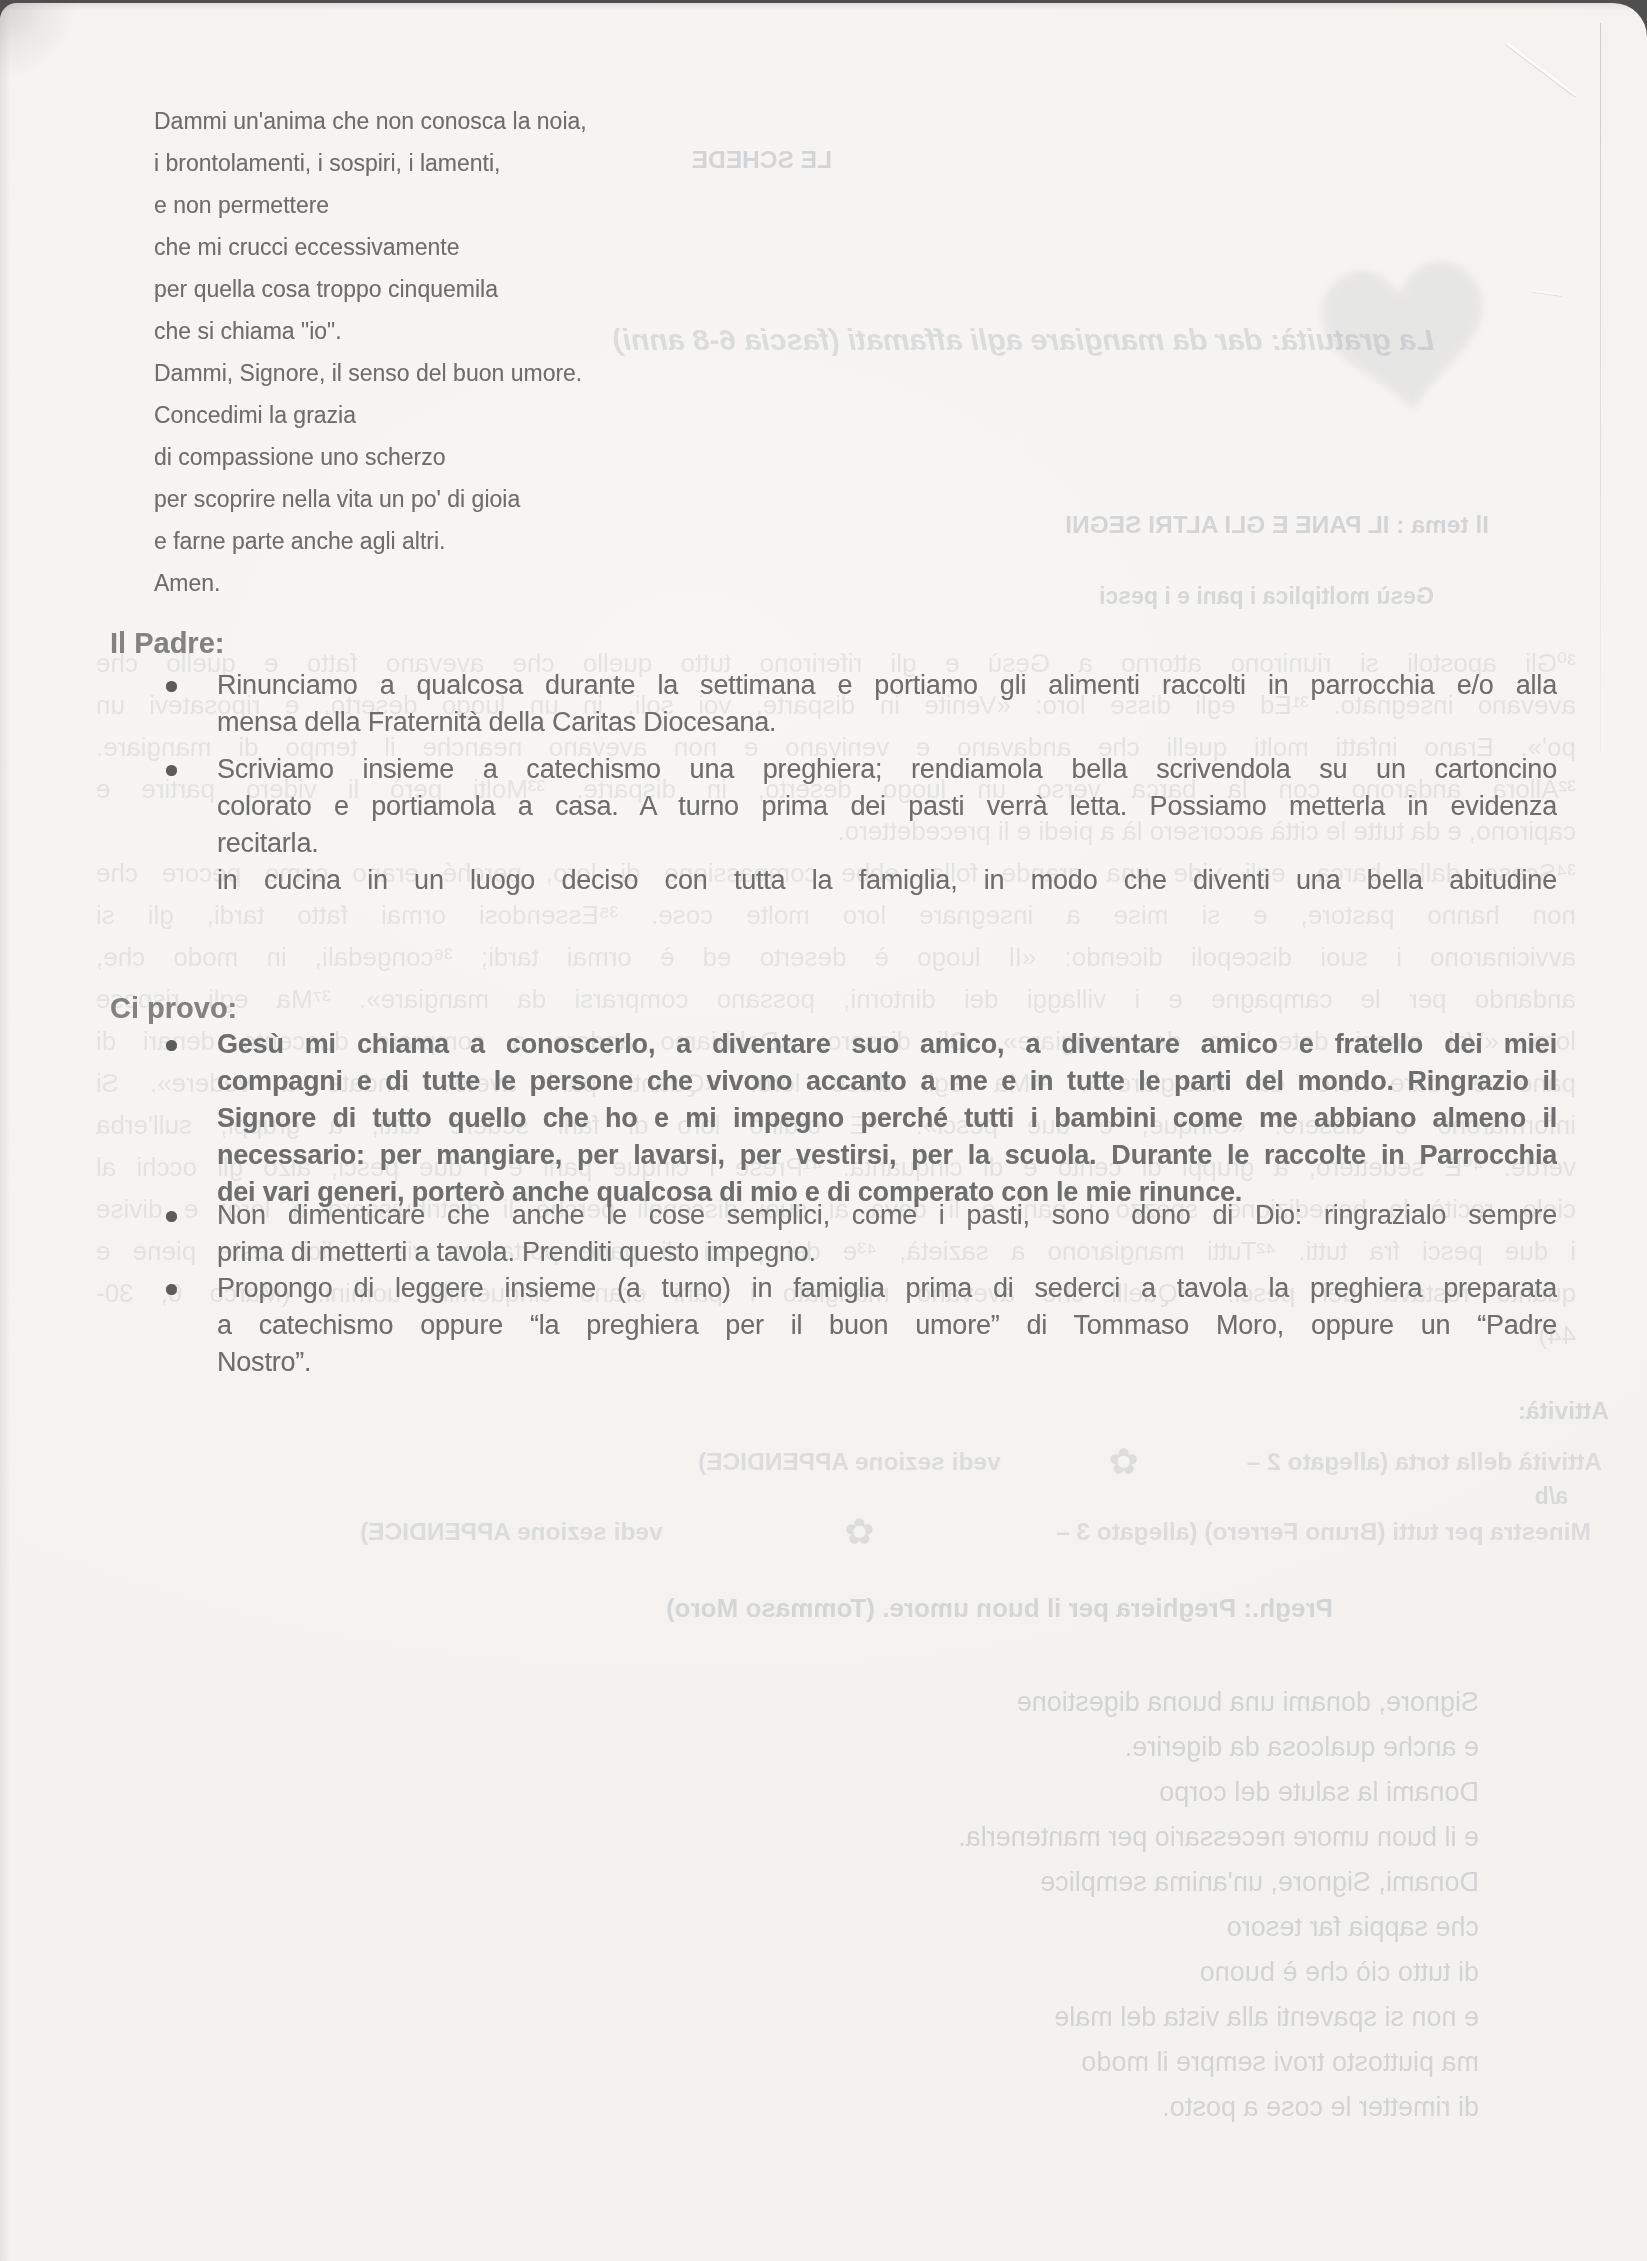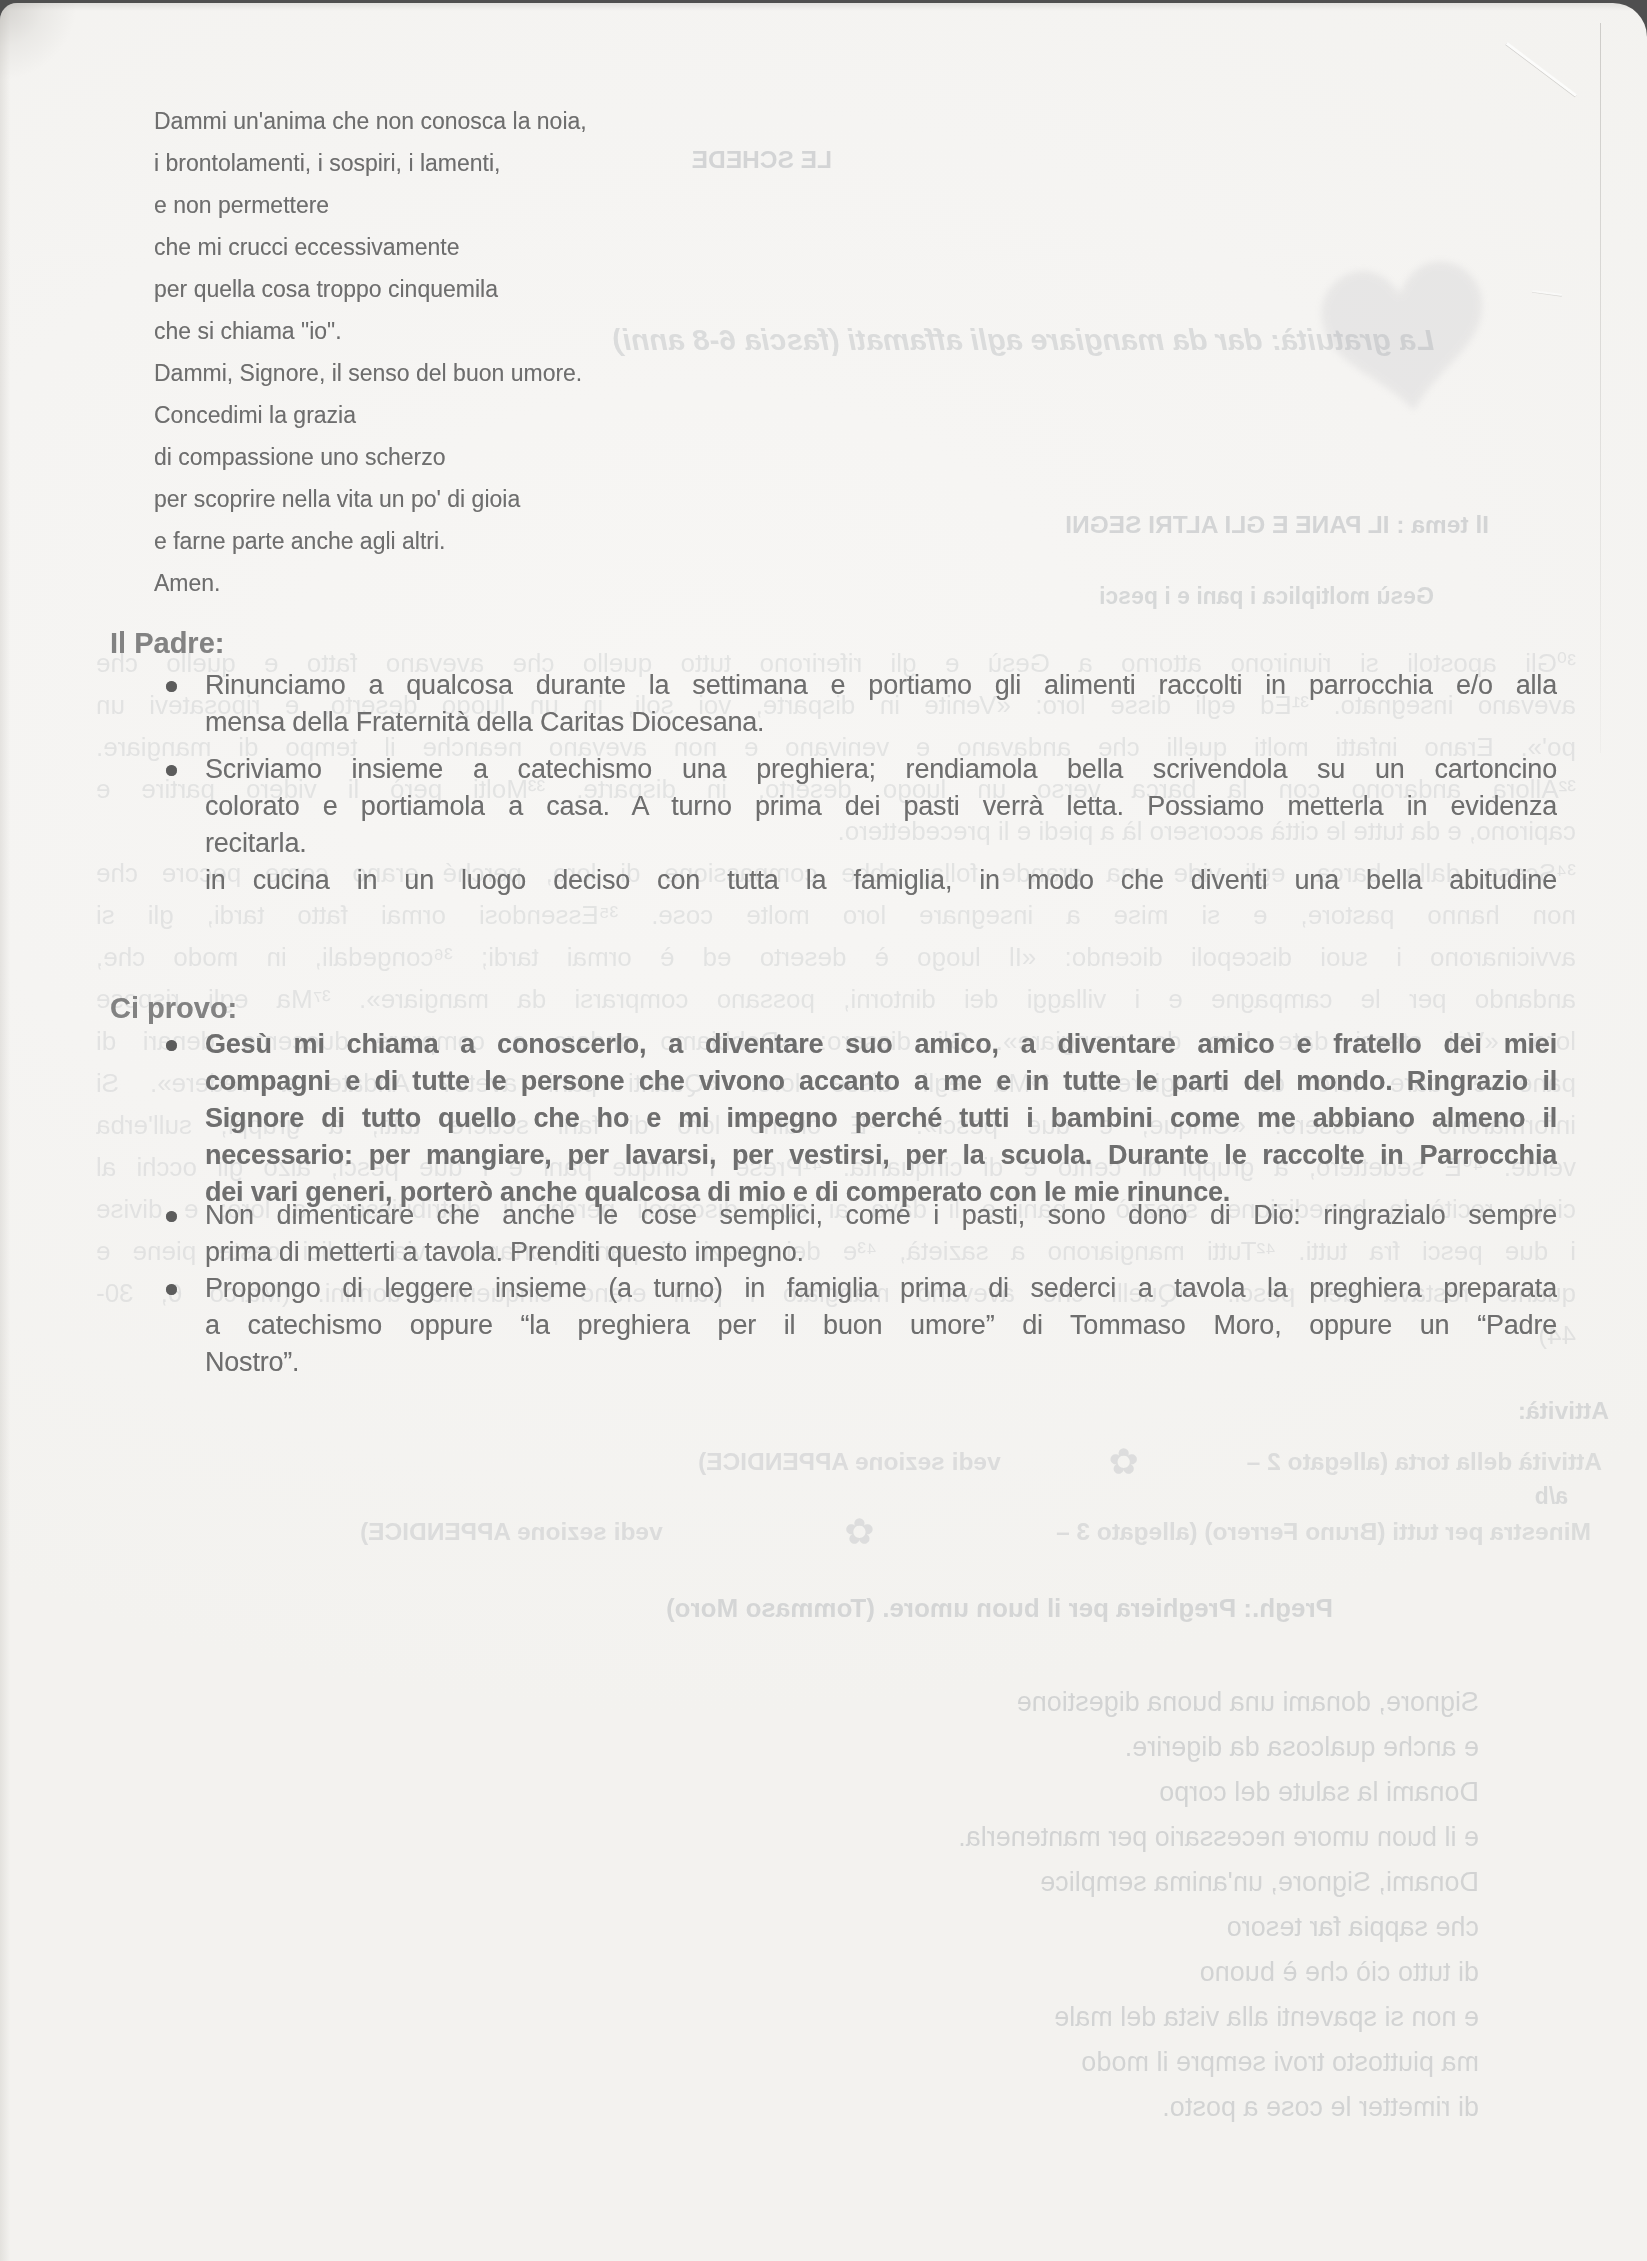--- a/index.html
+++ b/index.html
@@ -52,21 +52,21 @@
   .bullet-item{position:absolute;left:165px;width:1392px;}
   #bullet-1{top:664px;}
   #bullet-2{top:748px;}
   #bullet-3{top:1023px;font-weight:bold;}
   #bullet-4{top:1194px;}
   #bullet-5{top:1267px;}
   .dot{
     position:absolute;left:1.3px;top:13.6px;width:11px;height:11px;border-radius:50%;
     background:#5c5c5c;box-shadow:0 0 0.6px rgba(90,90,90,.6);
   }
-  .btext{margin-left:40px;font-size:27px;line-height:37px;letter-spacing:-0.2px;}
+  .btext{margin-left:52px;font-size:27px;line-height:37px;letter-spacing:-0.2px;}
   .ln{height:37px;overflow:hidden;}
   .just{text-align:justify;text-align-last:justify;}
 
   
   .bleed{
     position:absolute;transform:scaleX(-1);
     color:#878e95;font-family:"Liberation Sans","DejaVu Sans",sans-serif;
   }
   #bl-header{left:683px;top:143px;width:149px;font-size:24.5px;font-weight:bold;opacity:.30;white-space:nowrap;}
   #bl-title{

